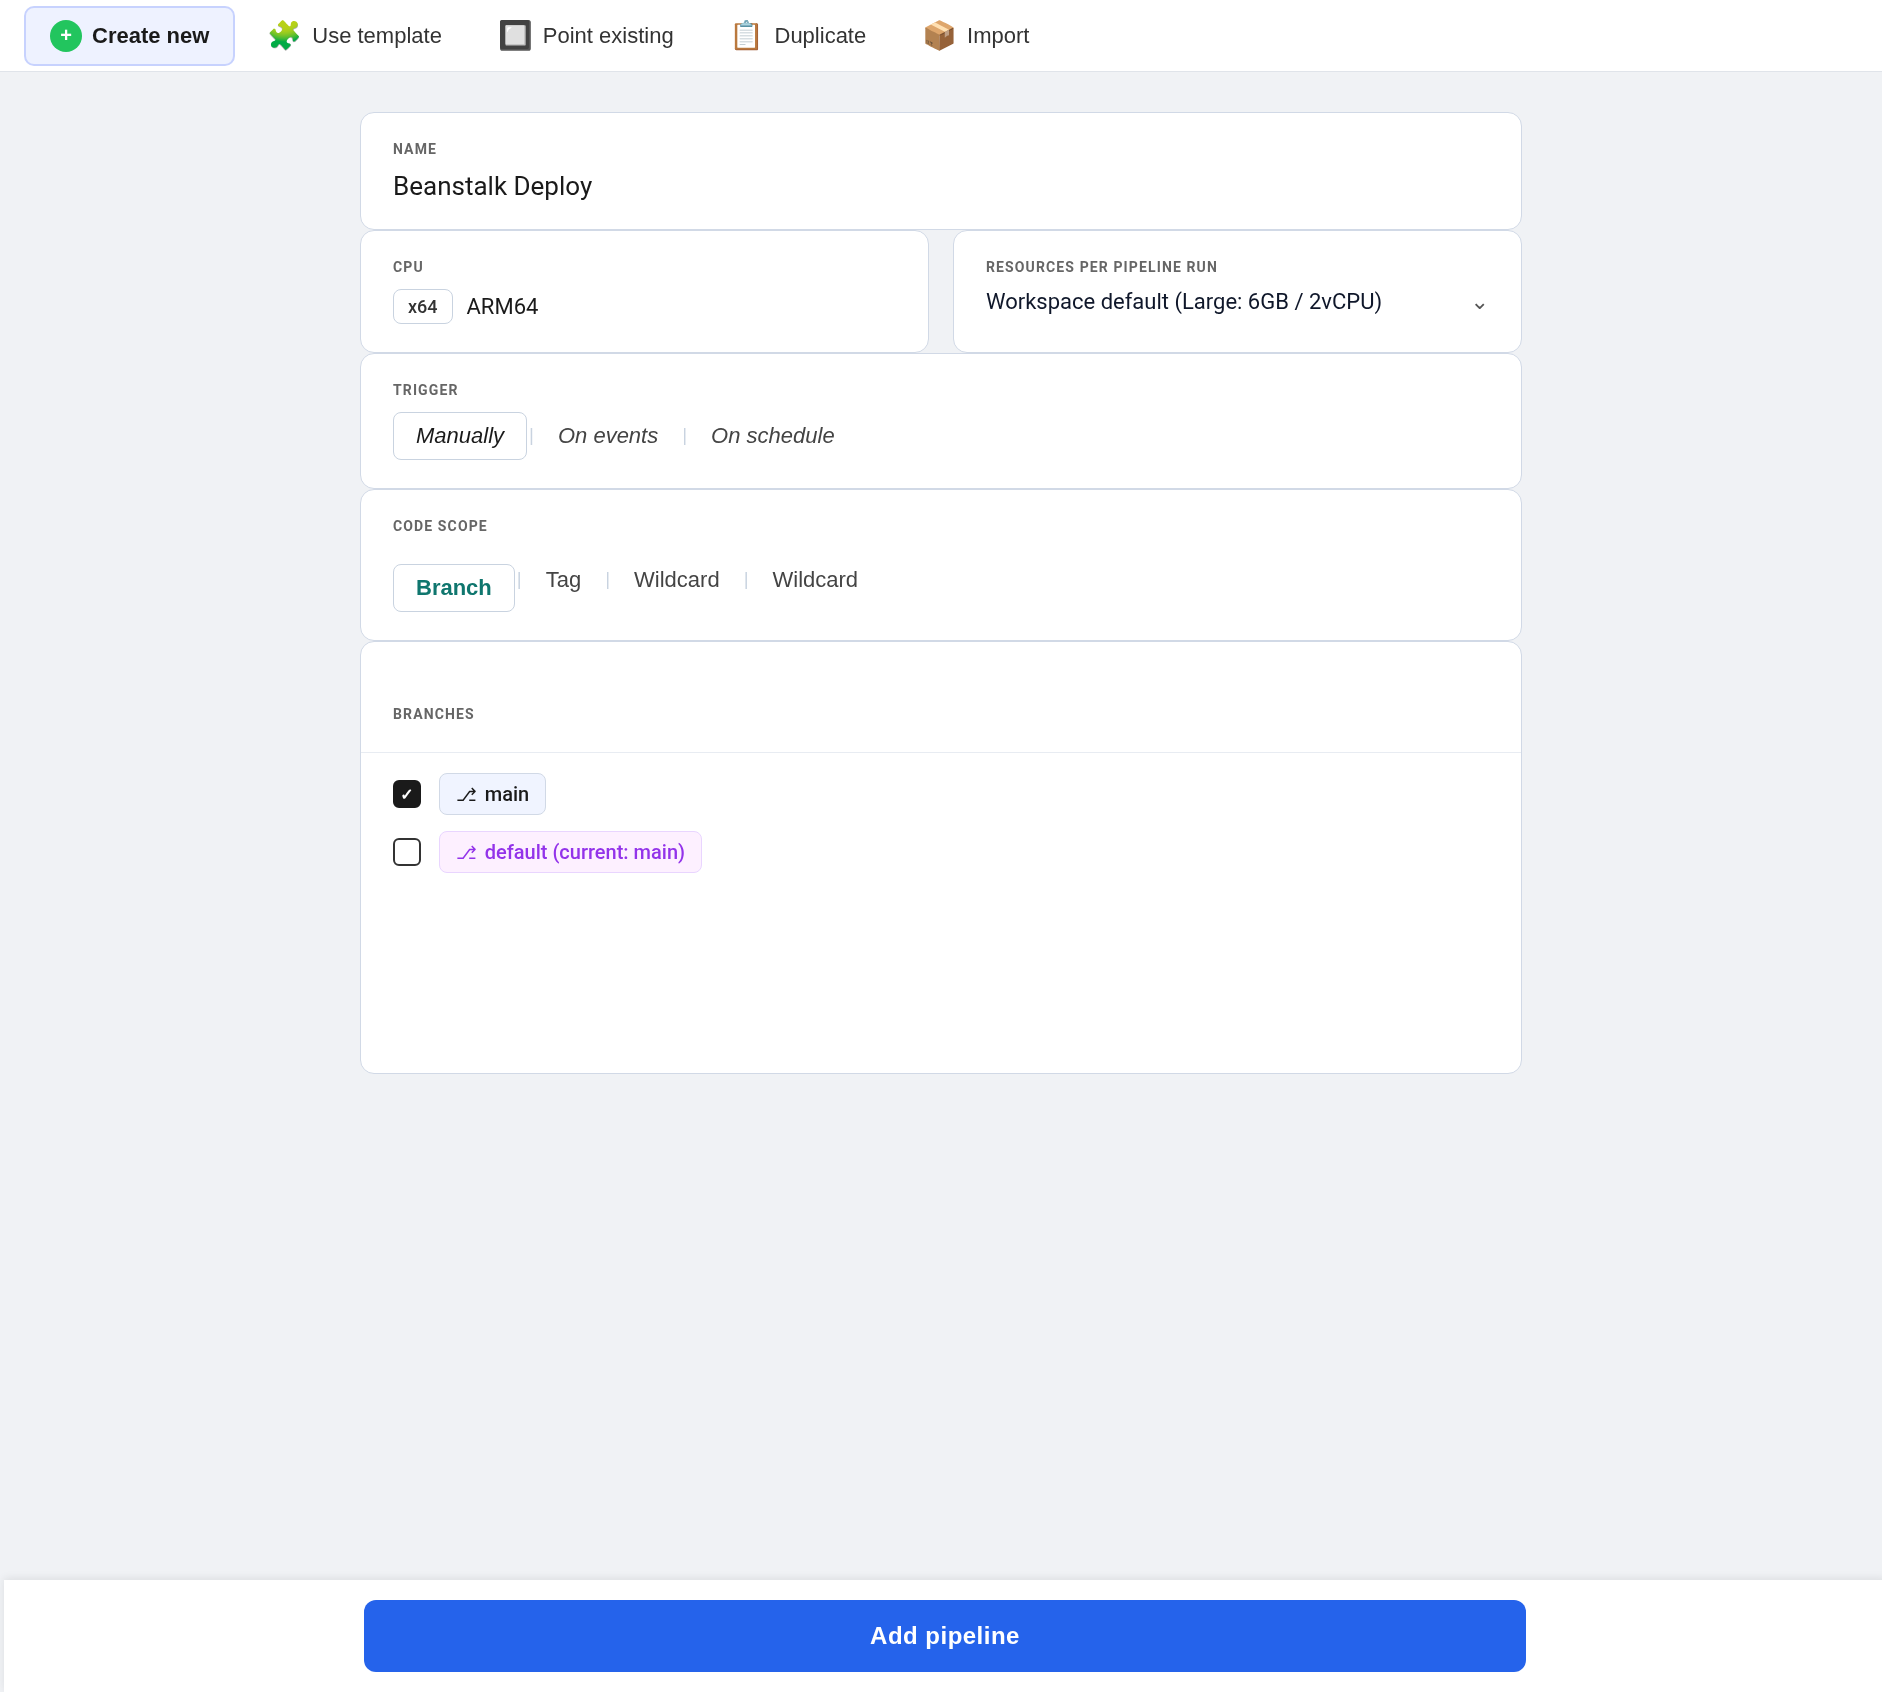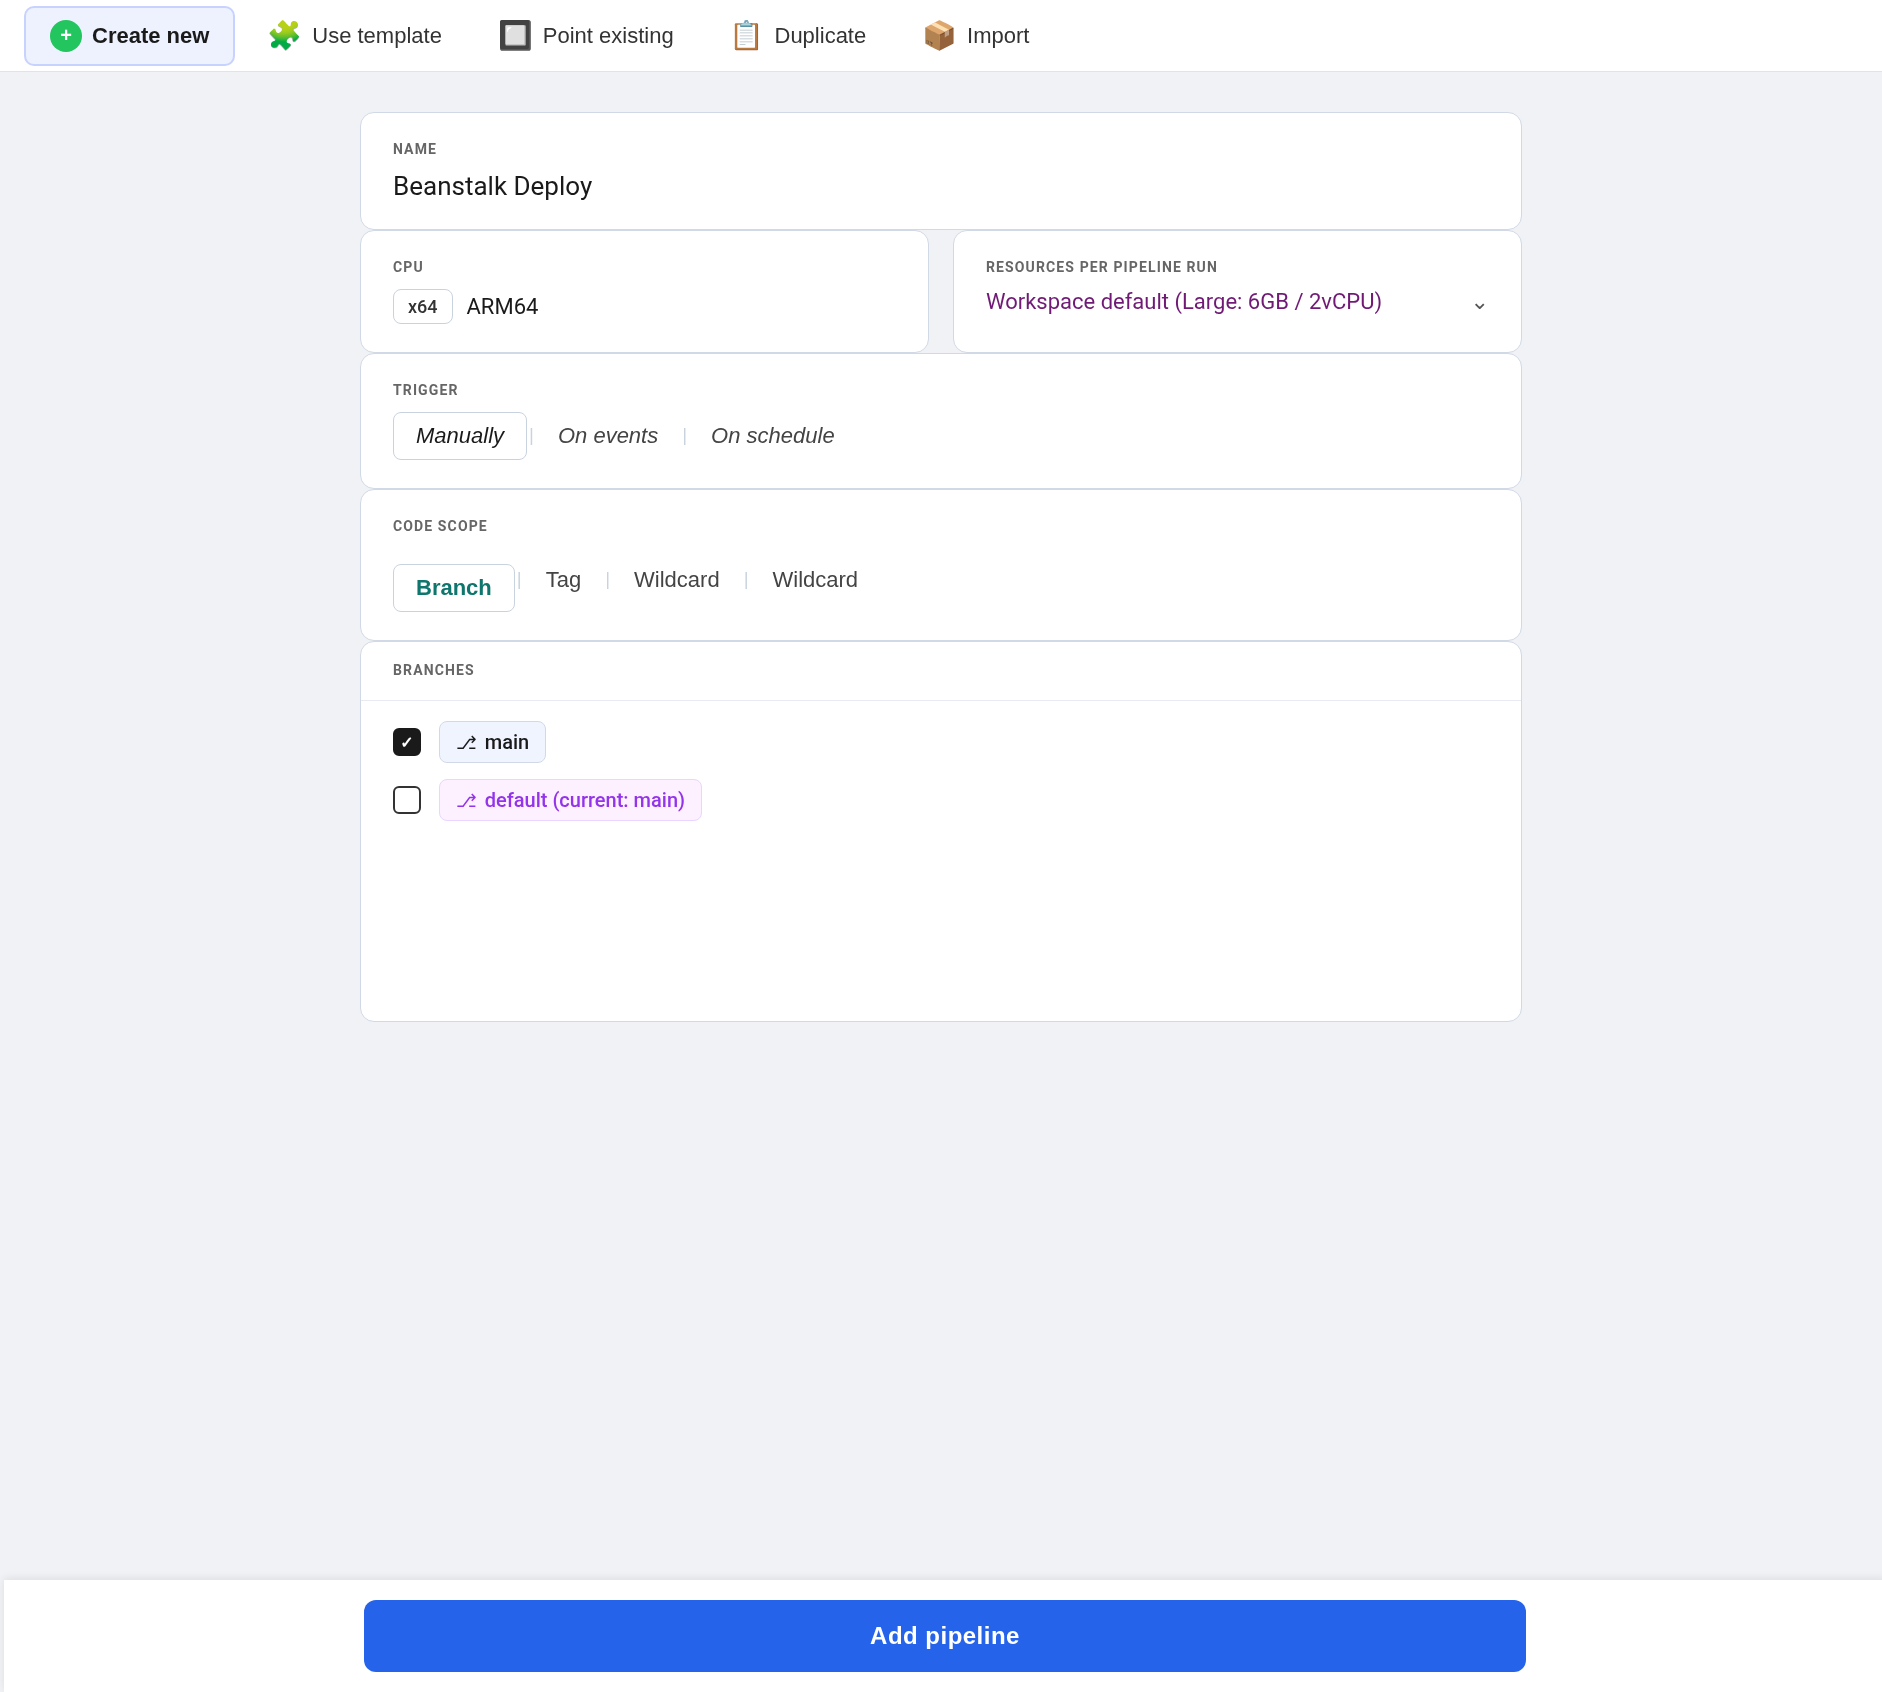--- a/index.html
+++ b/index.html
@@ -127,21 +127,21 @@
     .resources-select {
       display: flex;
       align-items: center;
       justify-content: space-between;
       margin-top: 4px;
       cursor: pointer;
     }
 
     .resources-text {
       font-size: 22px;
-      color: #701a75;
+      color: #0f172a;
     }
 
     .chevron-down {
       font-size: 22px;
       color: #555;
     }
 
     
     .trigger-options {
       display: flex;
@@ -208,22 +208,23 @@
 
     
     .branches-card {
       background: #fff;
       border: 1.5px solid #d1d9e6;
       border-radius: 14px;
       overflow: hidden;
     }
 
     .branches-header {
-      padding: 20px 32px 8px 32px;
+      padding: 20px 32px 16px 32px;
       border-bottom: 1px solid #e8ecf2;
+      margin-top: 44px;
     }
 
     .branches-list {
       padding: 20px 32px;
       display: flex;
       flex-direction: column;
       gap: 16px;
       min-height: 320px;
     }
 

